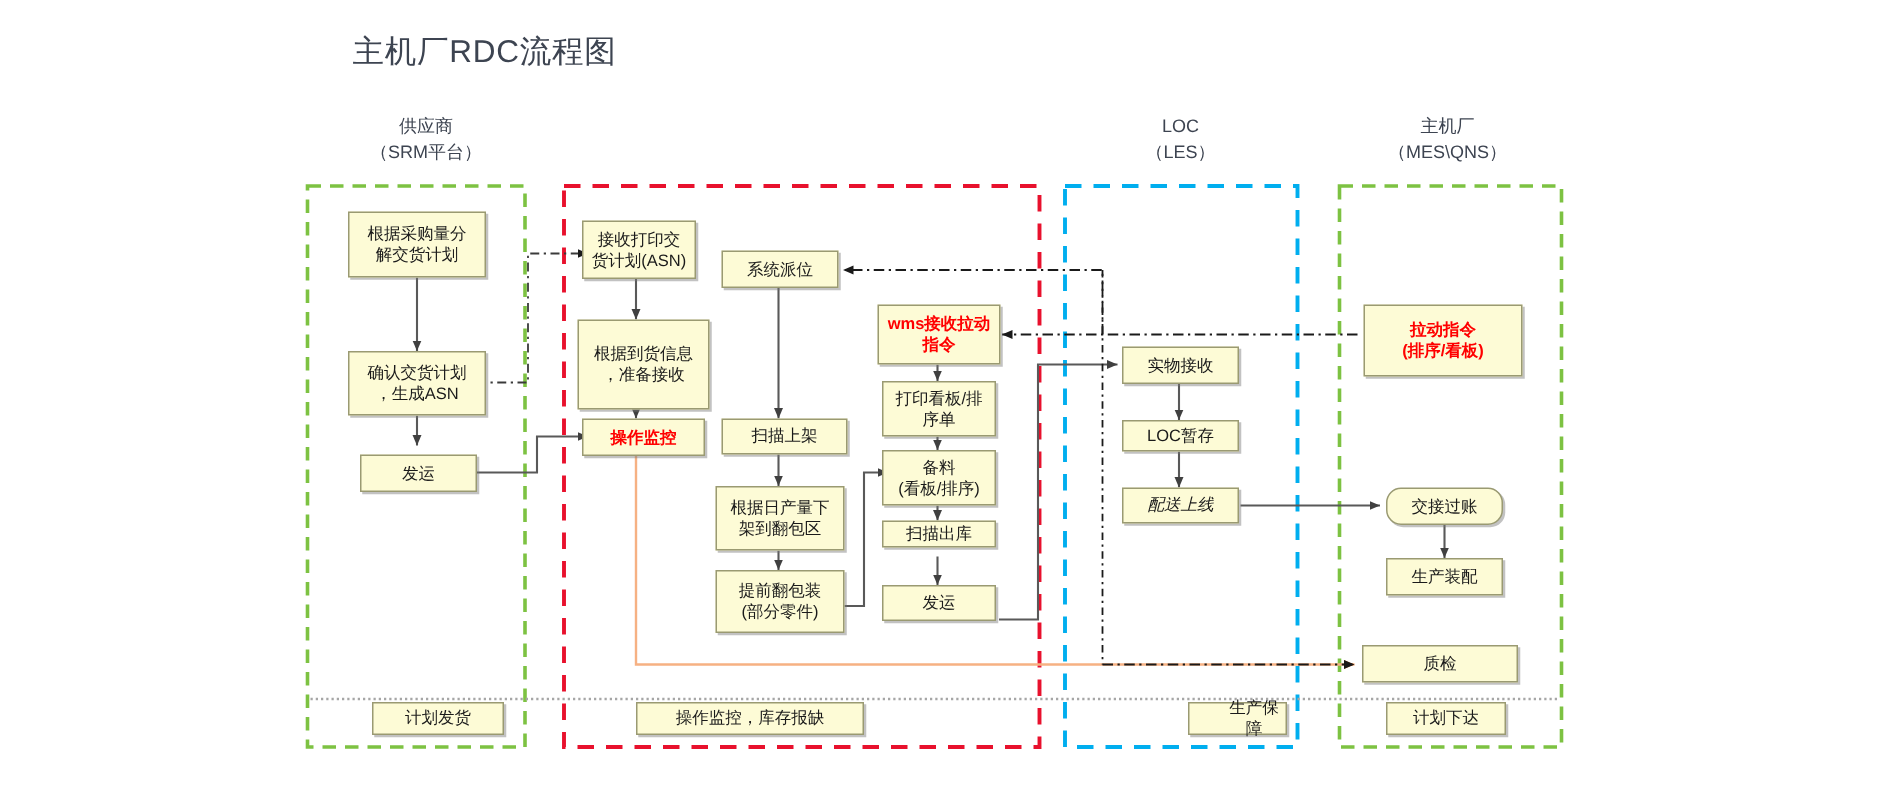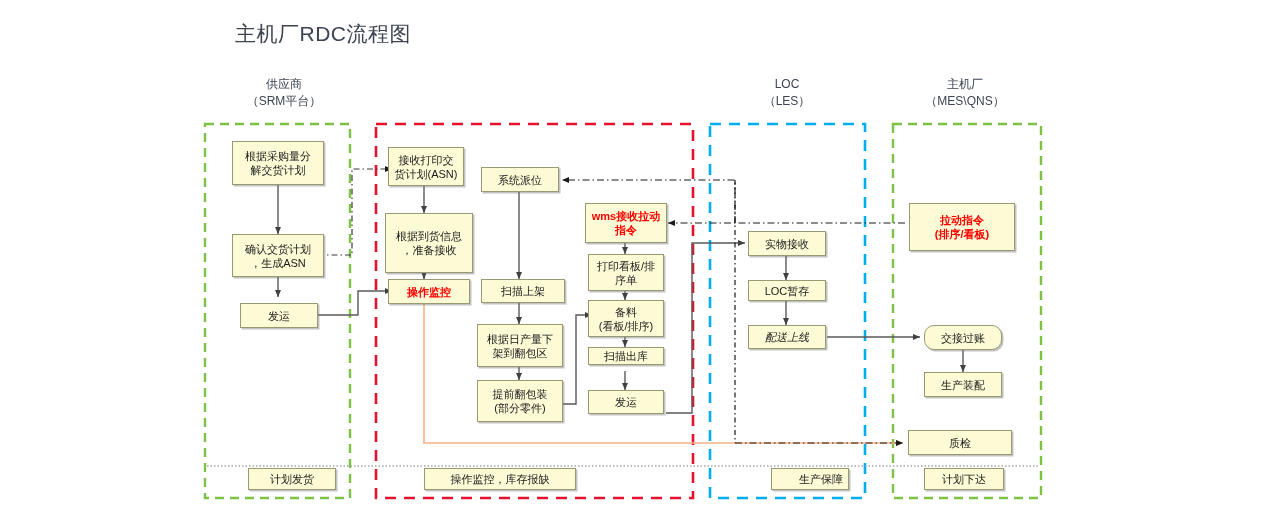--- a/index.html
+++ b/index.html
@@ -205,20 +205,20 @@
   <div class="node" style="left:908px;top:430px;width:104px;height:25px;">
     <span>质检</span>
   </div>
 
   <div class="node" style="left:248px;top:468px;width:88px;height:22px;">
     <span>计划发货</span>
   </div>
   <div class="node" style="left:424px;top:468px;width:152px;height:22px;">
     <span>操作监控，库存报缺</span>
   </div>
-  <div class="node" style="left:771px;top:468px;width:78px;height:22px;padding-left:24px;">
+  <div class="node" style="left:792px;top:468px;width:66px;height:22px;padding-left:24px;">
     <span>生产保障</span>
   </div>
   <div class="node" style="left:924px;top:468px;width:80px;height:22px;">
     <span>计划下达</span>
   </div>
 
 </div>
 
 </body></html>

